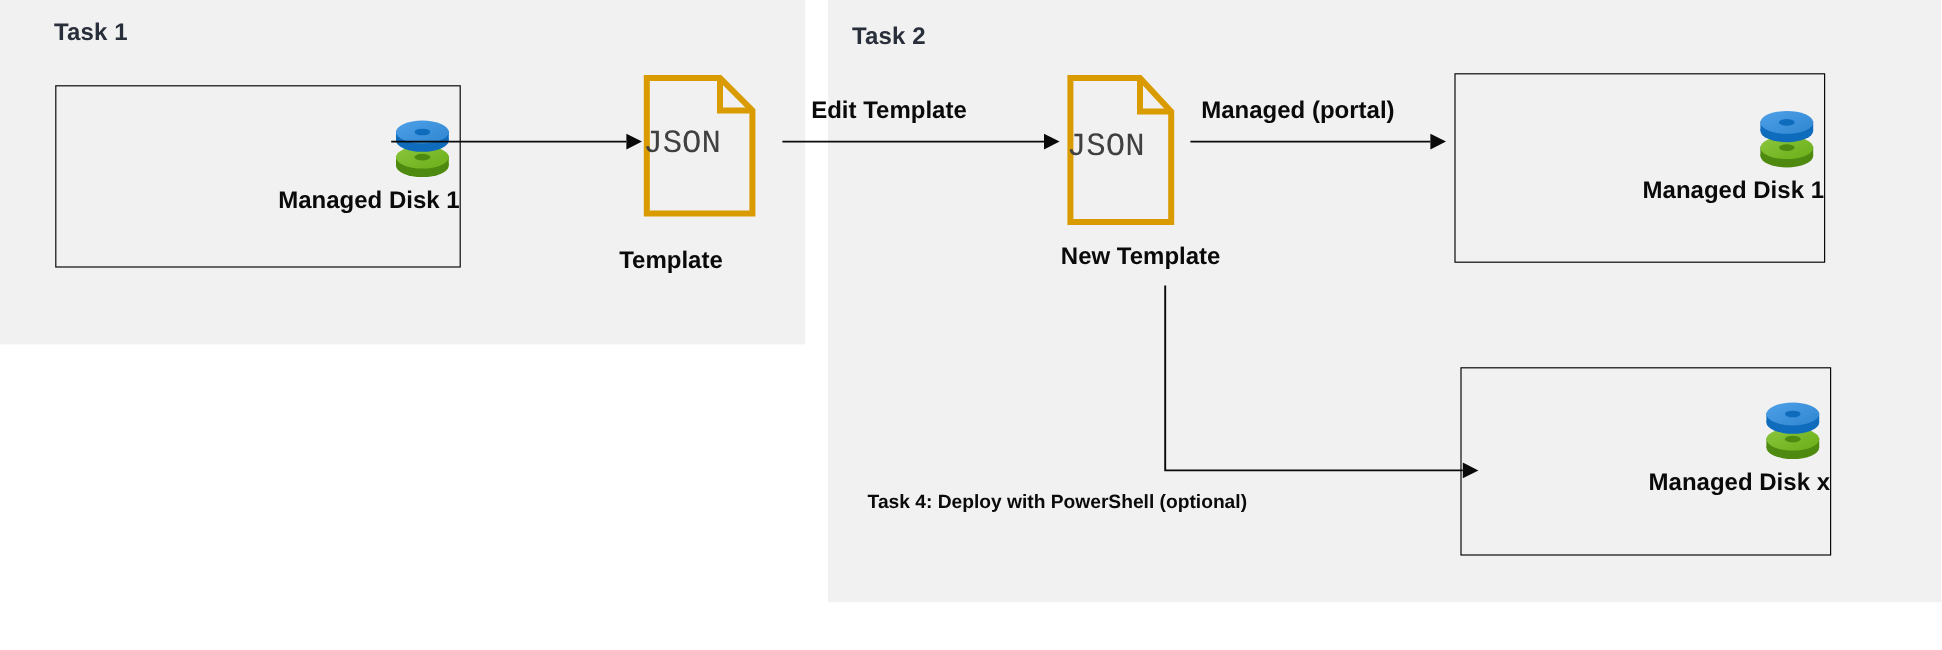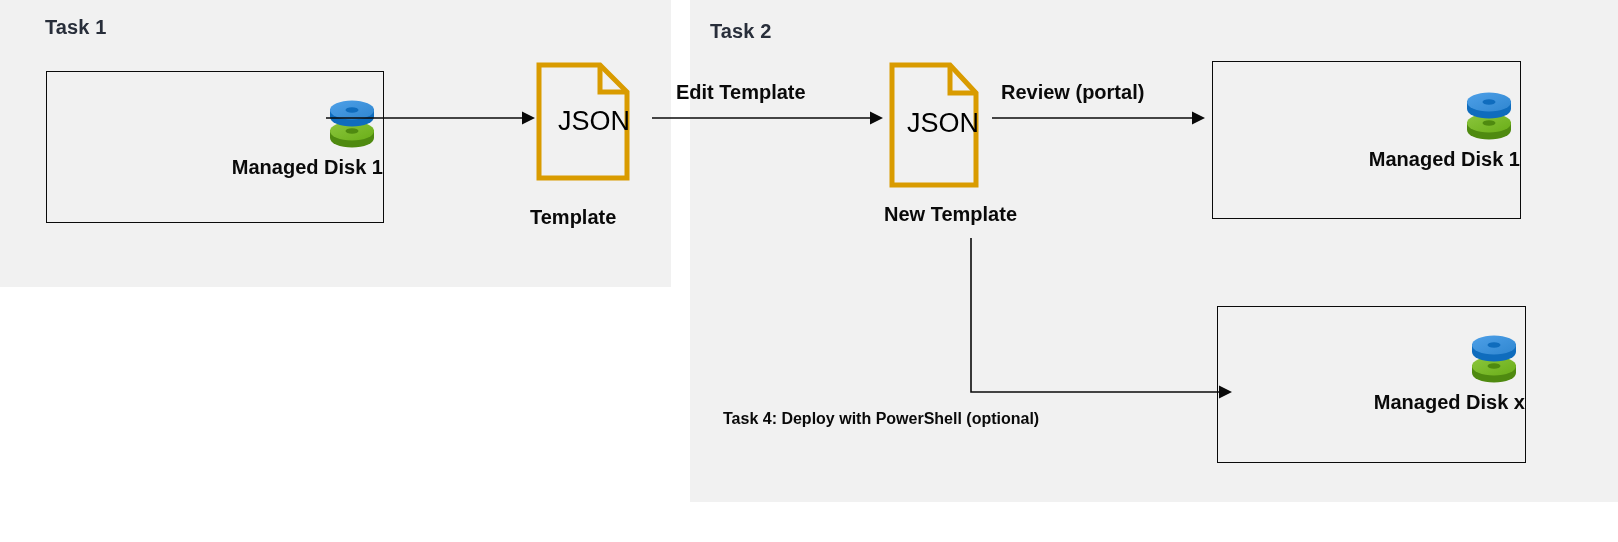--- a/index.html
+++ b/index.html
@@ -66,37 +66,37 @@
     white-space: nowrap;
   }
 
   .json-doc { position: absolute; }
   #json-doc-1 { left: 536px; top: 62px;  width: 94px;  height: 119px; }
   #json-doc-2 { left: 889px; top: 62px;  width: 90px;  height: 126px; }
   .json-doc svg { display: block; width: 100%; height: 100%; overflow: visible; }
   .json-doc-text {
     position: absolute;
     left: 0; right: 0;
-    text-align: right;
+    text-align: left;
     font-size: 27px;
-    color: #000000;
-    font-family: Liberation Sans, sans-serif;
+    color: #404040;
+    font-family: Liberation Mono, monospace;
     pointer-events: none;
   }
   #json-doc-1 .json-doc-text { top: 44px; }
   #json-doc-2 .json-doc-text { top: 46px; }
 
   .caption {
     position: absolute;
     font-size: 20px;
     font-weight: bold;
     color: #0a0a0a;
     white-space: nowrap;
   }
-  #caption-template     { left: 530px; top: 206px; }
+  #caption-template     { left: 516px; top: 206px; }
   #caption-new-template { left: 852px; top: 203px; margin-left: 32px; }
 
   .arrow-label {
     position: absolute;
     font-size: 20px;
     font-weight: bold;
     color: #0a0a0a;
     white-space: nowrap;
   }
   #label-edit-template { left: 676px;  top: 81px; }
@@ -193,21 +193,21 @@
 
   <div class="json-doc" id="json-doc-2">
     <svg viewBox="0 0 90 126" preserveAspectRatio="none">
       <path d="M3,3 L61,3 L87,31 L87,123 L3,123 Z" fill="none" stroke="#d99b00" stroke-width="5" stroke-linejoin="miter"></path>
       <path d="M61,3 L61,31 L87,31" fill="none" stroke="#d99b00" stroke-width="5" stroke-linejoin="miter"></path>
     </svg>
     <div class="json-doc-text">JSON</div>
   </div>
   <div class="caption" id="caption-new-template">New Template</div>
 
-  <div class="arrow-label" id="label-deploy-portal">Review (portal)</div>
+  <div class="arrow-label" id="label-deploy-portal">Managed (portal)</div>
   <div class="connector" id="conn-3">
     <svg width="214" height="20" viewBox="0 0 214 20">
       <line x1="0" y1="10" x2="200" y2="10" stroke="#0a0a0a" stroke-width="1.6"></line>
       <polygon points="200,3.5 213,10 200,16.5" fill="#0a0a0a"></polygon>
     </svg>
   </div>
 
   <div class="resource-box" id="box-disk1-right">
     <div class="box-inner">
       <svg class="disk-icon" viewBox="0 0 62 58">

